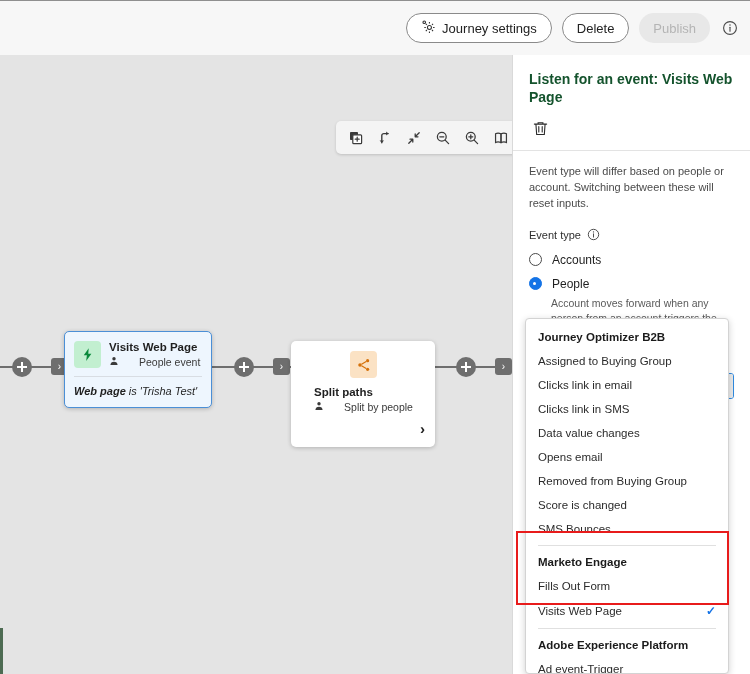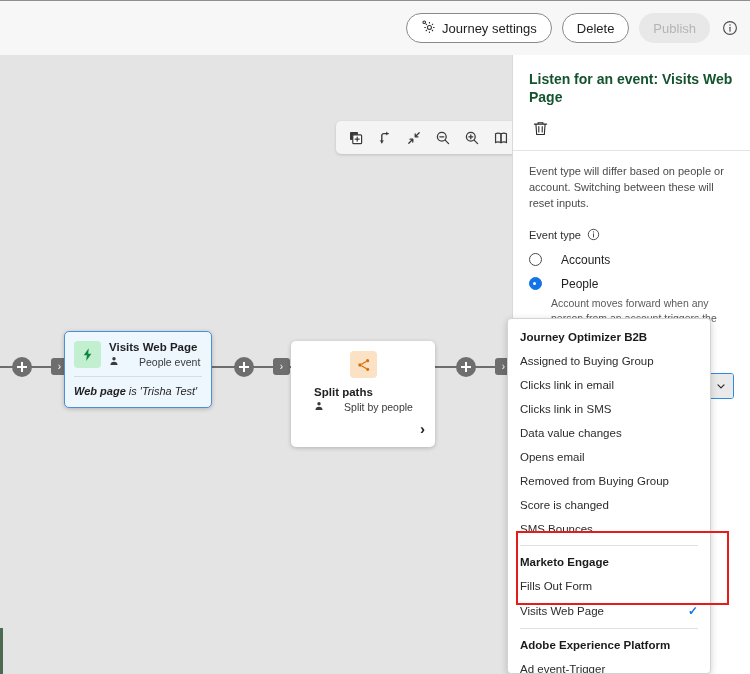--- a/index.html
+++ b/index.html
@@ -191,21 +191,21 @@
   .panel-note {
     margin-top: 13px;
     font-size: 11px; color: #4b4b4b; line-height: 1.45;
   }
   .field-label {
     margin-top: 16px;
     font-size: 11px; color: #2f2f2f;
     display: flex; align-items: center; gap: 6px;
   }
   .radio-row {
-    display: flex; align-items: center; gap: 19px;
+    display: flex; align-items: center; gap: 10px;
     margin-top: 10px;
     cursor: pointer;
   }
   .radio {
     width: 13px; height: 13px; border-radius: 50%;
     border: 1.6px solid #4a4a4a; background: #fff;
     flex: 0 0 auto; position: relative;
   }
   .radio.checked { border-color: #1473e6; background: #1473e6; }
   .radio.checked::after {
@@ -244,21 +244,21 @@
   }
   .select-arrow {
     width: 26px; border-left: 1px solid #b6b6b6;
     background: #eaeaea;
     display: flex; align-items: center; justify-content: center;
     cursor: pointer;
   }
 
   
   .dropdown {
-    position: absolute; left: 507px; top: 318px;
+    position: absolute; left: 525px; top: 318px;
     width: 204px; height: 356px;
     background: #ffffff;
     border: 1px solid #d3d3d3;
     border-radius: 4px;
     box-shadow: 0 2px 7px rgba(0,0,0,0.19);
     overflow: hidden;
     padding: 6px 0 0 0;
   }
   .dd-group {
     font-size: 11.5px; font-weight: bold; color: #1b1b1b;

